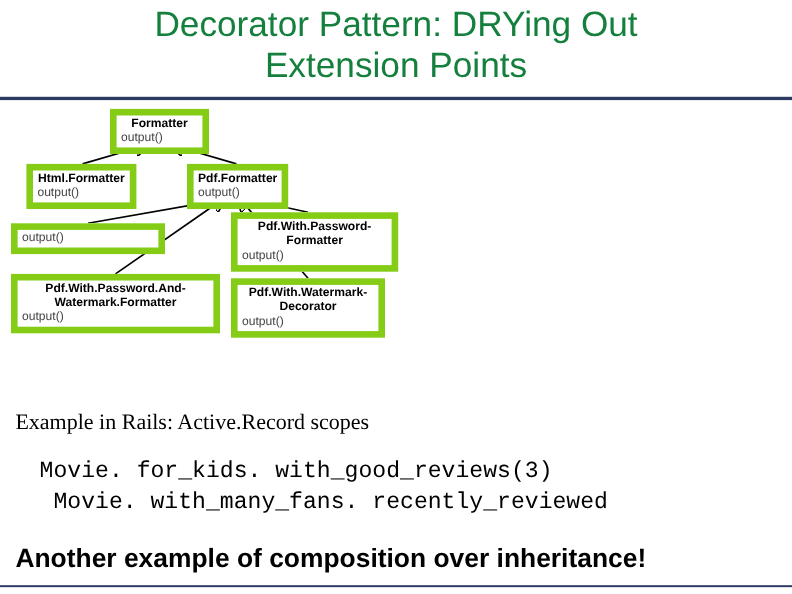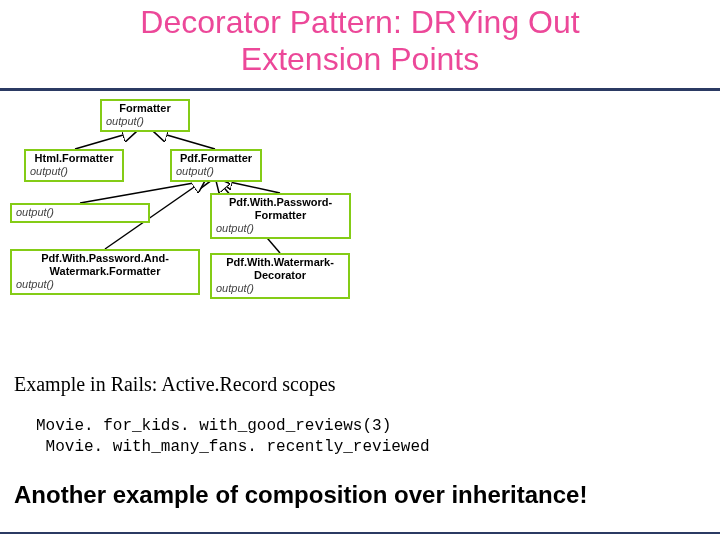--- a/index.html
+++ b/index.html
@@ -5,67 +5,67 @@
   html, body { margin: 0; padding: 0; }
   body {
     width: 720px;
     height: 540px;
     background: #ffffff;
     font-family: Arial, Helvetica, sans-serif;
     position: relative;
     overflow: hidden;
   }
   .title {
-    color: #ec4899;
+    color: #15803d;
     font-size: 32px;
     line-height: 1.15;
     text-align: center;
     padding: 4px 20px 6px 20px;
     font-weight: 400;
   }
   .title-rule {
     height: 0;
     border-top: 3px solid #2b3a63;
     margin: 4px 0 0 0;
   }
   .diagram {
     position: relative;
     width: 380px;
     height: 250px;
     margin-left: 10px;
     margin-top: 2px;
   }
   .uml {
     position: absolute;
-    border: 2px solid #84cc16;
+    border: 6px solid #84cc16;
     background: #fff;
     box-sizing: border-box;
     padding: 1px 4px 2px 4px;
     font-size: 11px;
     line-height: 1.2;
     z-index: 2;
   }
   .uml .name { font-weight: 700; color: #000; text-align: center; display: block; }
-  .uml .op { font-style: italic; color: #444; display: block; }
+  .uml .op { color: #444; display: block; }
   .html-f { color: #666; font-weight: 700; }
   svg.connectors {
     position: absolute;
     left: 0; top: 0;
     width: 380px; height: 250px;
     z-index: 1;
   }
   .example-label {
     font-size: 20px;
     color: #000;
     margin: 30px 0 0 14px;
     font-family: Liberation Serif, serif;
   }
   .code-block {
     font-family: "Courier New", Courier, monospace;
-    font-size: 16px;
+    font-size: 21px;
     color: #000;
     line-height: 1.35;
     margin: 20px 0 0 36px;
     white-space: pre;
   }
   .closing {
     font-size: 24px;
     color: #000;
     margin: 22px 0 0 14px;
     font-weight: bold;
@@ -127,21 +127,21 @@
 
   <div class="uml" style="left:160px; top:56px; width:92px;">
     <span class="name">Pdf.Formatter</span>
     <span class="op">output()</span>
   </div>
 
   <div class="uml" style="left:0px; top:110px; width:140px;">
     <span class="op">output()</span>
   </div>
 
-  <div class="uml" style="left:200px; top:100px; width:141px;">
+  <div class="uml" style="left:200px; top:100px; width:152px;">
     <span class="name" style="white-space:pre-line;">Pdf.With.Password-
 Formatter</span>
     <span class="op">output()</span>
   </div>
 
   <div class="uml" style="left:0px; top:156px; width:190px;">
     <span class="name" style="white-space:pre-line;">Pdf.With.Password.And-
 Watermark.Formatter</span>
     <span class="op">output()</span>
   </div>

